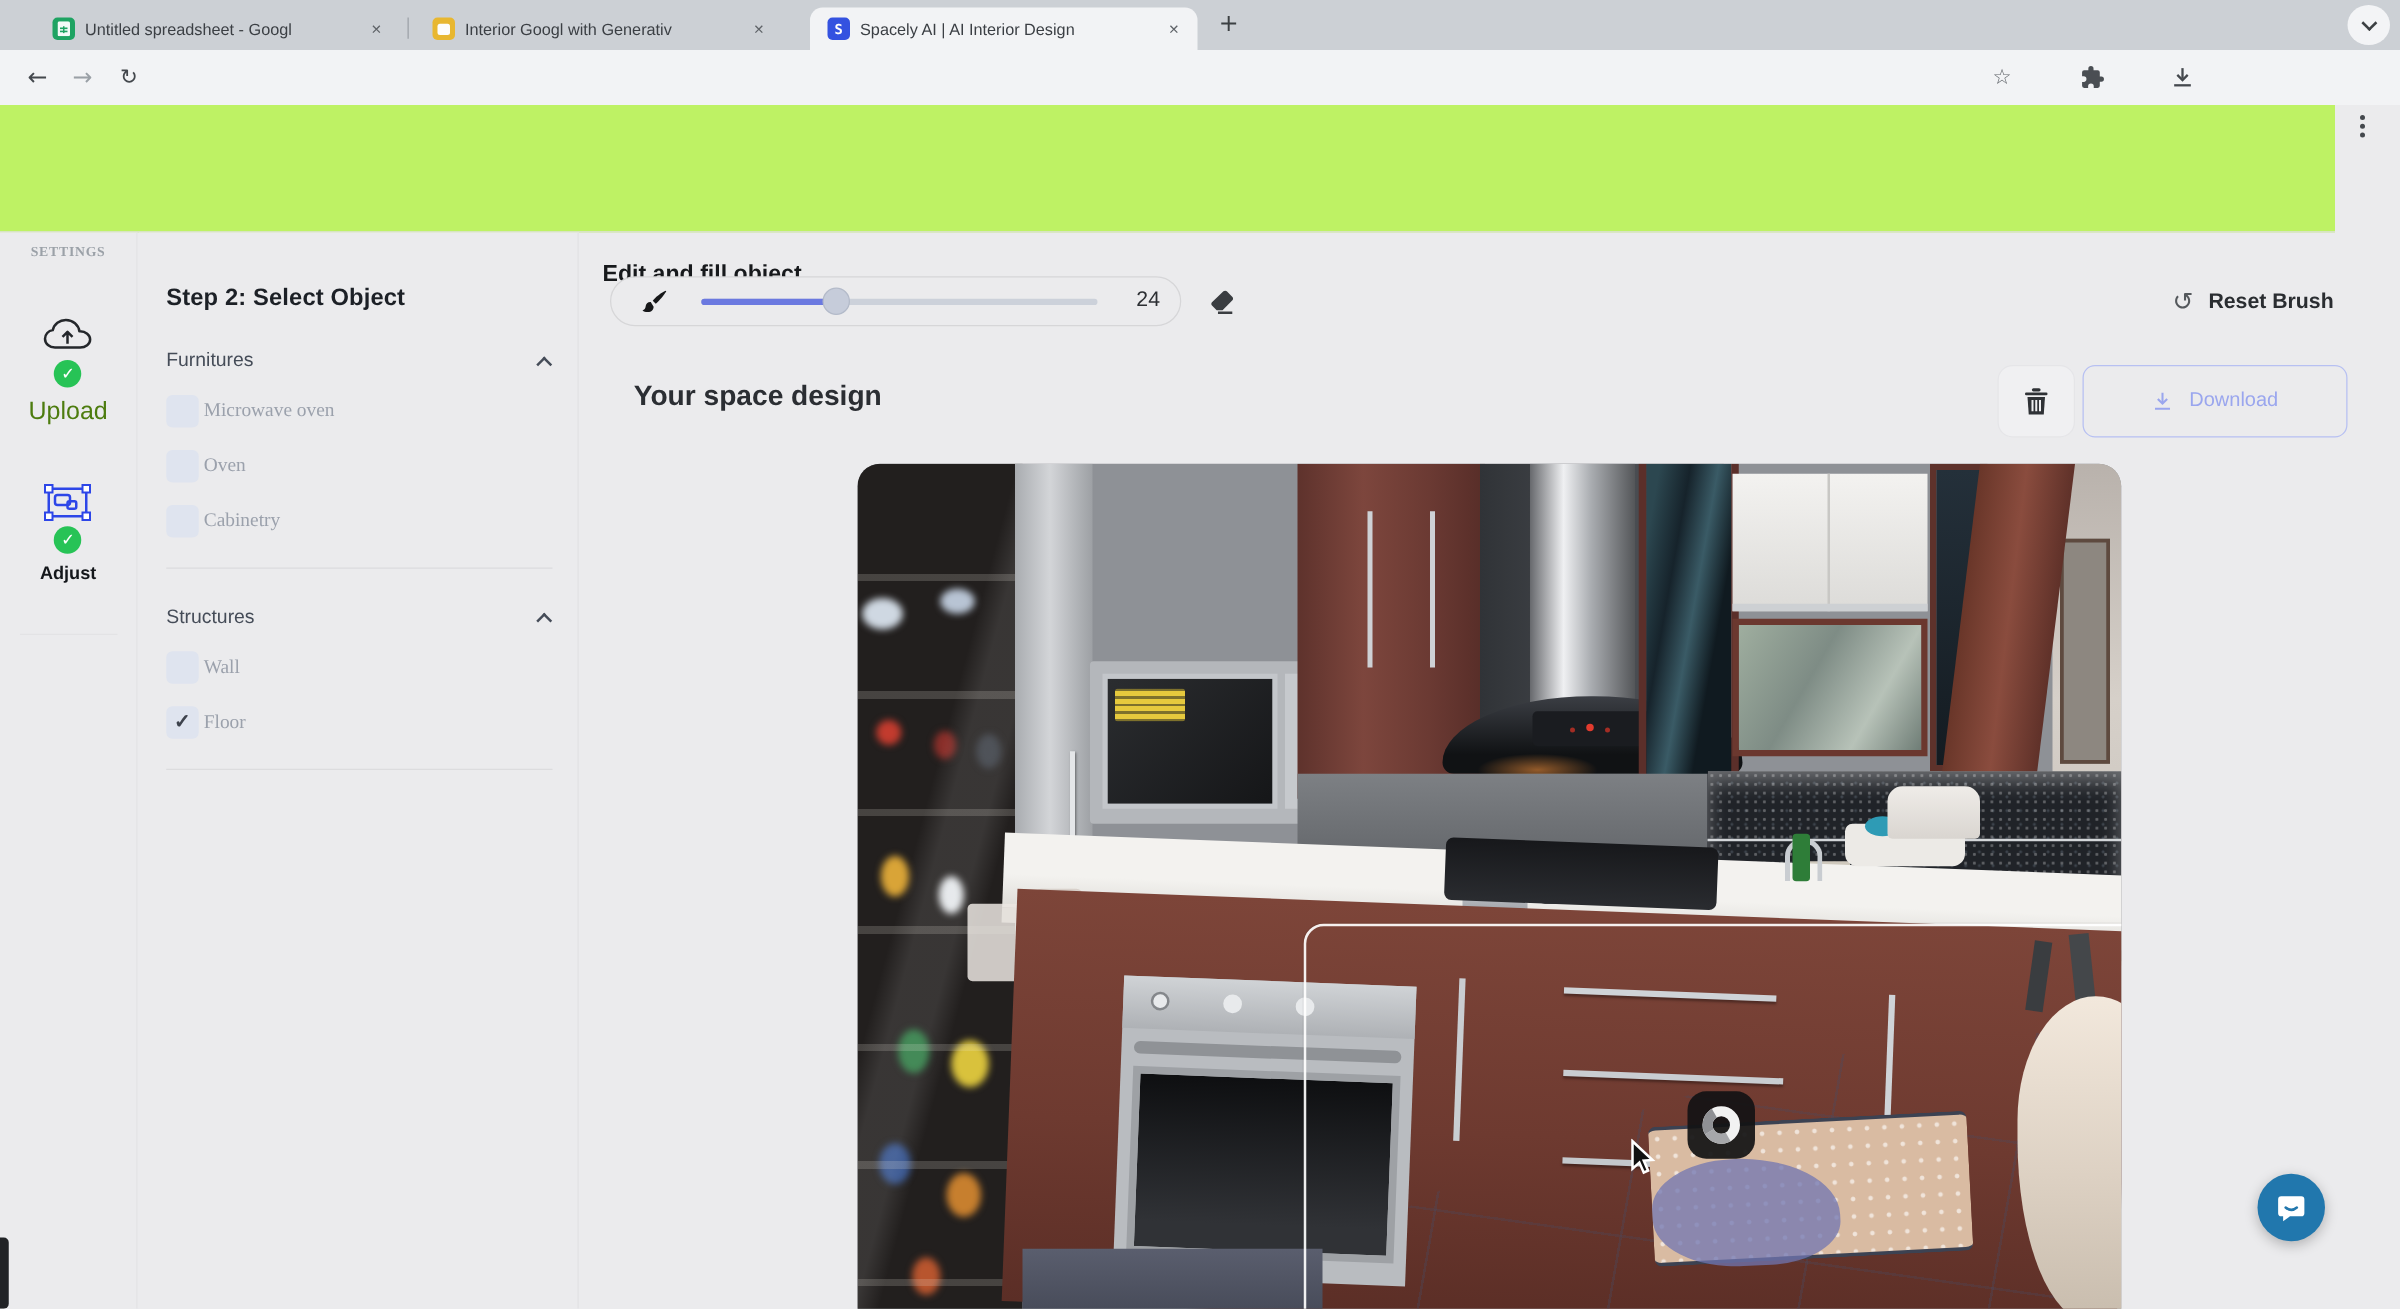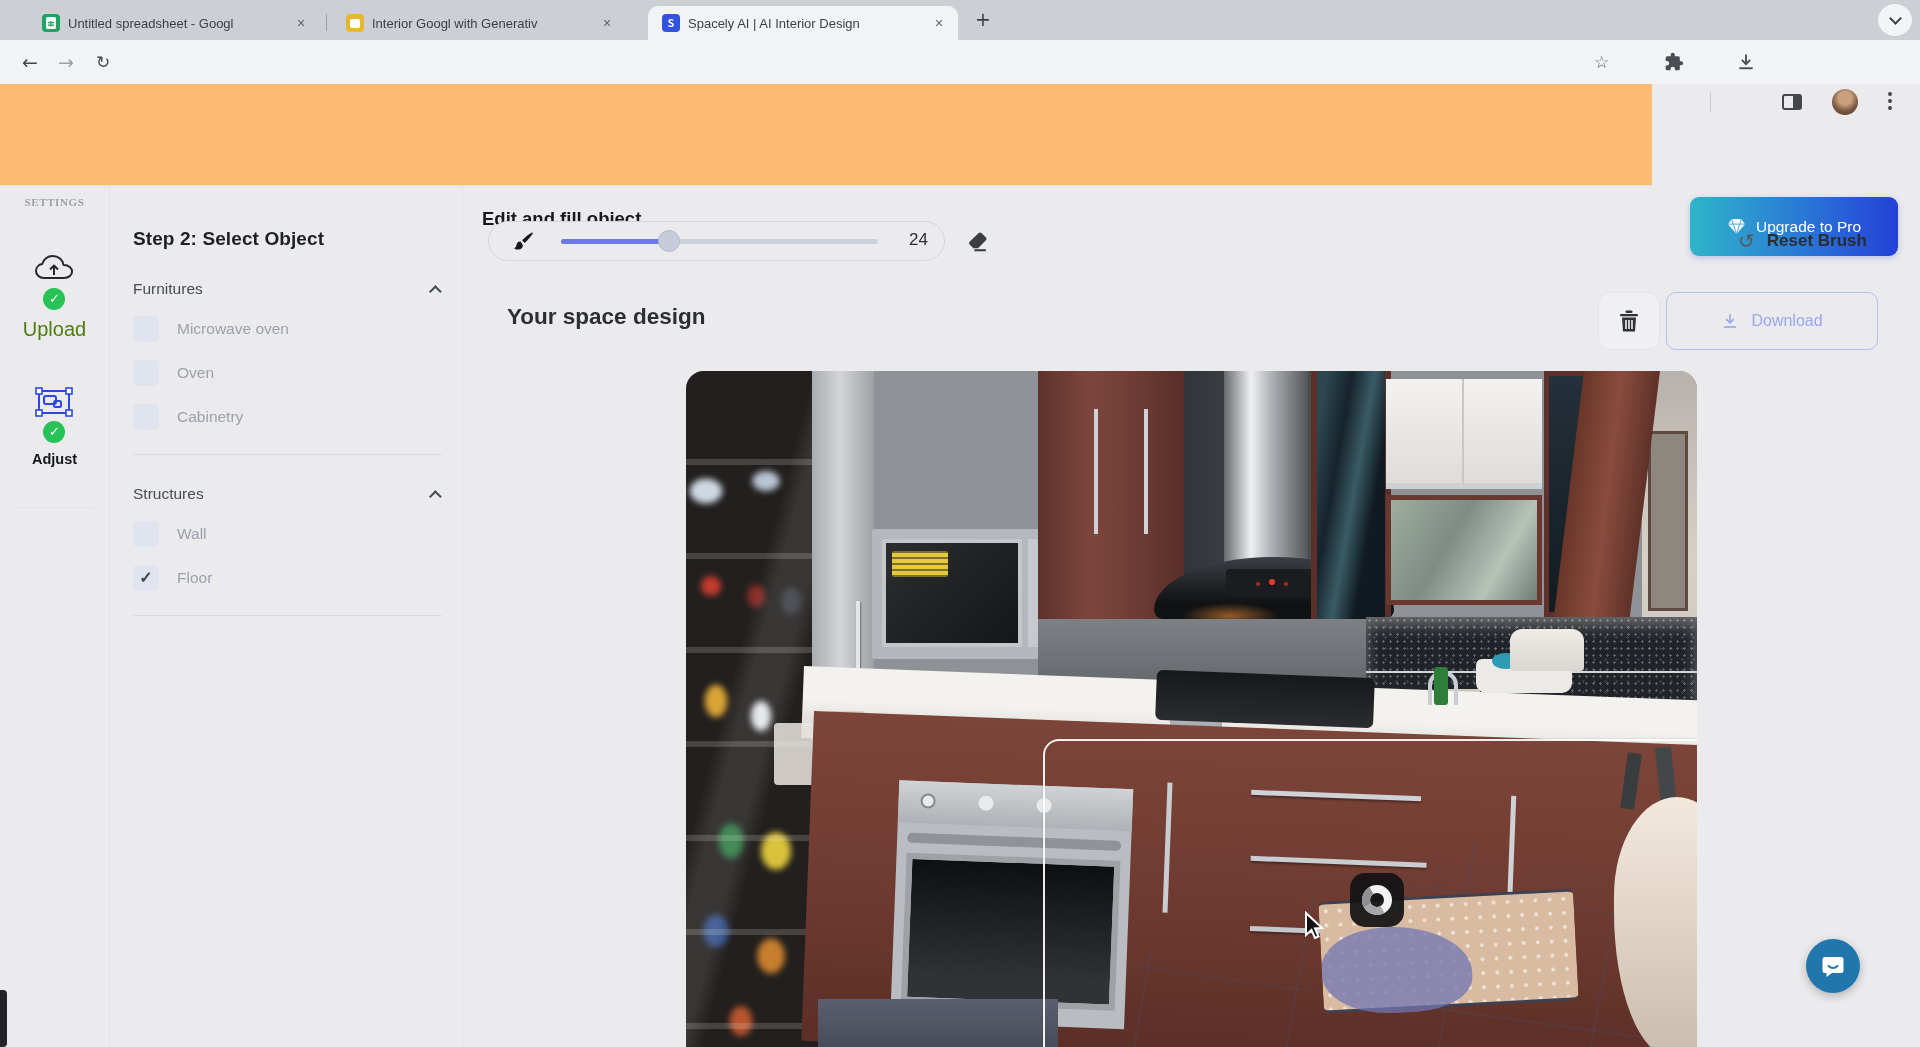--- a/index.html
+++ b/index.html
@@ -15,40 +15,40 @@
   .favicon { width:18px; height:18px; border-radius:4px; flex:0 0 auto; display:flex; align-items:center; justify-content:center; }
   .tab-close { width:18px; height:18px; border-radius:50%; color:#5f6368; font-size:14px; line-height:18px; text-align:center; flex:0 0 auto; }
   .tab-sep { position:absolute; top:14px; width:1px; height:17px; background:#9ba0a7; }
   #toolbar { position:absolute; left:0; top:40px; width:1920px; height:44px; background:#f2f3f5; }
   .tb-ic { position:absolute; top:50%; transform:translateY(-50%); font-size:19px; color:#44484d; }
   #omnibox { position:absolute; left:133px; top:47px; width:1497px; height:30px; border-radius:15px; background:#e0e2e6; display:flex; align-items:center; padding:0 12px 0 14px; }
   #url { font-size:13.5px; margin-left:12px; }
   #url .domain { color:#202124; } #url .path { color:#494d52; }
 
   
-  #appheader { position:absolute; left:0; top:84px; width:1652px; height:102px; background:#fdba74; border-bottom:1px solid #dfdfe1; }
+  #appheader { position:absolute; left:0; top:84px; width:1868px; height:102px; background:#bef264; border-bottom:1px solid #dfdfe1; }
   .hdiv { position:absolute; top:114px; width:1px; height:44px; background:#d7d9dc; }
   #upgrade-btn { position:absolute; left:1690px; top:113px; width:208px; height:59px; border-radius:9px;
     background:linear-gradient(90deg,#2fb5c8 0%, #2a77d6 55%, #2440d8 100%); color:#fff; font-size:15.5px;
     display:flex; align-items:center; justify-content:center; gap:10px; box-shadow:0 2px 6px rgba(36,64,216,.25); }
 
   
   #rail { position:absolute; left:0; top:186px; width:110px; height:861px; border-right:1px solid #e3e3e5; background:#ebebed; display:flex; flex-direction:column; align-items:center; }
   .check-badge { width:22px; height:22px; border-radius:50%; background:#27c356; color:#fff; font-size:13px; line-height:22px; text-align:center; }
 
   
   #panel { position:absolute; left:111px; top:186px; width:352px; height:861px; border-right:1px solid #e2e2e4; background:#ebebed; padding:42px 20px 0 22px; }
   #panel h2 { font-size:19px; color:#1c2026; letter-spacing:.1px; }
   #panel .desc { margin-top:20px; width:278px; font-size:14.5px; line-height:21px; color:#6c727c; }
   .group-head { margin-top:30px; display:flex; align-items:center; justify-content:space-between; font-size:15.5px; color:#454c58;gap:40px; }
   .chev-up { width:9px; height:9px; border-left:2px solid #454c58; border-top:2px solid #454c58; transform:rotate(45deg) translateY(3px); }
   .cb-row { display:flex; align-items:center; margin-top:18px; }
   .cbox { width:26px; height:26px; border-radius:5px; background:#dfe4ef; position:relative; }
   .cbox.checked::after { content:"✓"; position:absolute; inset:0; color:#3e434d; font-weight:bold; font-size:16px; line-height:26px; text-align:center; }
-  .cb-label { margin-left:18px; font-size:15.5px; color:#9ba1ac; }
+  .cb-label { margin-left:4px; font-size:15.5px; color:#9ba1ac;font-family:Liberation Serif, serif; }
   .p-div { height:1px; background:#dcdcde; margin-top:24px; }
 
   
   #brush-pill { position:absolute; left:488px; top:221px; width:457px; height:40px; border:1px solid #d6d6d8; border-radius:20px; background:#ebebed; }
   #slider-track { position:absolute; left:72px; top:17px; width:317px; height:5px; border-radius:3px; background:#ccd1da; }
   #slider-fill { position:absolute; left:0; top:0; height:5px; width:108px; border-radius:3px; background:#6b79e0; }
   #slider-thumb { position:absolute; left:97px; top:-9px; width:22px; height:22px; border-radius:50%; background:#c6ccda; border:1px solid #b3bac9; }
   #brush-val { position:absolute; right:16px; top:8px; font-size:17px; color:#2c2f33; }
   #reset-brush { position:absolute; left:1738px; top:221px; height:40px; display:flex; align-items:center; gap:12px; }
 
@@ -153,27 +153,20 @@
           <path d="M5.5 9.5V20h4.8v-5h3.4v5h4.8V9.5"></path>
         </g>
       </svg>
     <span style="font-size:16.5px; color:#2a2d31;">Home</span>
   </div>
   <div class="hdiv" style="left:302px;"></div>
   <span class="abs glyph" style="left:336px; top:120px; font-size:23px; color:#3f4347;">↺</span>
   <span class="abs glyph" style="left:398px; top:120px; font-size:23px; color:#3f4347;">↻</span>
   <div class="hdiv" style="left:461px;"></div>
   <span class="abs" style="left:482px; top:124px; font-size:18.5px; font-weight:bold; color:#17191c;">Edit and fill object</span>
-  <div id="upgrade-btn">
-    <svg width="19" height="17" viewBox="0 0 20 18">
-        <path d="M5 1h10l4 5.5L10 17 1 6.5 5 1z" fill="#fff" opacity=".95"></path>
-        <path d="M1 6.5h18M6.5 6.5 10 17l3.5-10.5M5 1l1.5 5.5M15 1l-1.5 5.5" stroke="#49a7dd" stroke-width="1" fill="none"></path>
-      </svg>
-    <span>Upgrade to Pro</span>
-  </div>
 </div>
 
 <div id="rail">
   <div style="margin-top:10px; font-size:11px; font-weight:bold; letter-spacing:.6px; color:#9ba1a8;font-family:Liberation Serif, serif;">SETTINGS</div>
   <div style="margin-top:44px; display:flex; flex-direction:column; align-items:center;">
     <svg width="40" height="32" viewBox="0 0 40 32">
         <g stroke="#24272b" stroke-width="2" fill="none" stroke-linejoin="round">
           <path d="M10 26c-4.4 0-8-3-8-7 0-3.6 2.7-6.4 6.2-6.9C9.3 7.3 13.6 4 18.7 4c5.6 0 10.2 3.9 10.8 9h.6c4.4 0 8 3 8 6.6S34.5 26 30.1 26H10z"></path>
           <path d="M20 23v-9M16 17.5l4-4 4 4"></path>
         </g>

